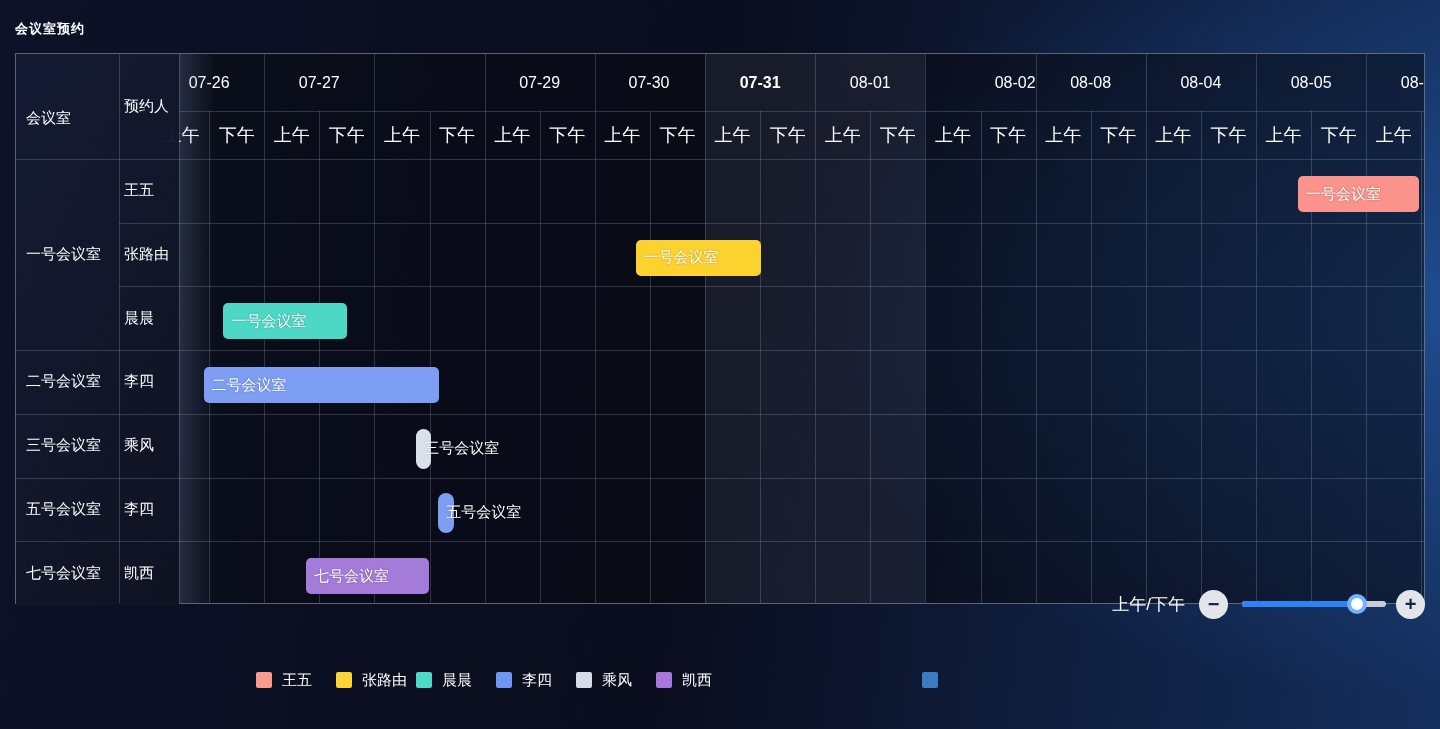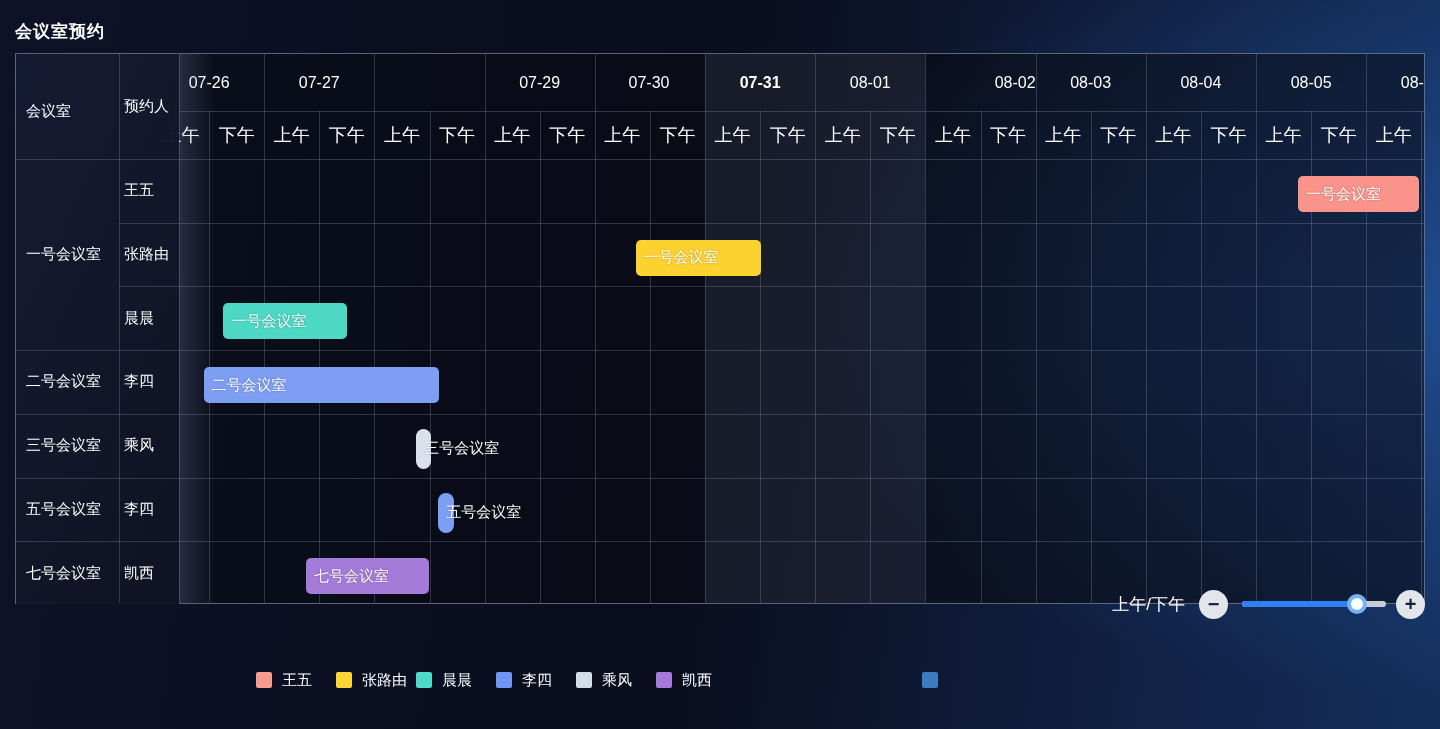--- a/index.html
+++ b/index.html
@@ -3,21 +3,21 @@
 <meta charset="utf-8">
 <style>
   html,body{margin:0;padding:0;background:#0a0d1d;}
   .stage{
     position:relative;width:1440px;height:729px;overflow:hidden;
     background:
       radial-gradient(1100px 640px at 102% 42%, rgba(43,106,196,0.52), rgba(43,106,196,0) 62%),
       linear-gradient(97deg,#0d1228 0%,#0a0d1d 48%,#142e5c 100%);
     font-family:"Liberation Sans",sans-serif;color:#fff;
   }
-  .page-title{position:absolute;left:15px;top:20px;font-size:17px;font-weight:bold;letter-spacing:1px;}
+  .page-title{position:absolute;left:15px;top:20px;font-size:13px;font-weight:bold;letter-spacing:1px;}
   .gantt{position:absolute;left:15px;top:53px;width:1410px;height:551px;
     background:rgba(9,11,19,0.55);border:1px solid rgba(175,185,205,0.5);box-sizing:border-box;}
   .layer{position:absolute;inset:0;overflow:hidden;}
   .vline{position:absolute;width:1px;background:rgba(186,196,218,0.22);}
   .hline{position:absolute;height:1px;background:rgba(186,196,218,0.22);}
   .cell-label{position:absolute;display:flex;align-items:center;justify-content:center;white-space:nowrap;}
   .date-label{font-size:16px;}
   .ampm-label{font-size:18px;}
   .frozen{position:absolute;left:0;top:0;width:163px;height:551px;
     background:linear-gradient(115deg,rgba(21,27,51,0.97),rgba(15,19,34,0.97));}
@@ -88,21 +88,21 @@
         <div class="cell-label date-label" style="left: 799.2px; top: 0px; width: 110.2px; height: 57px;">08-01</div>
         <div class="cell-label ampm-label" style="left: 799.2px; top: 57px; width: 55.1px; height: 48px;">上午</div>
         <div class="cell-label ampm-label" style="left: 854.3px; top: 57px; width: 55.1px; height: 48px;">下午</div>
         <div class="vline" style="left: 909.4px; top: 0px; height: 551px;"></div>
         <div class="vline" style="left: 964.5px; top: 57px; height: 494px;"></div>
         <div class="cell-label date-label" style="left: 944px; top: 0px; width: 110.2px; height: 57px;">08-02</div>
         <div class="cell-label ampm-label" style="left: 909.4px; top: 57px; width: 55.1px; height: 48px;">上午</div>
         <div class="cell-label ampm-label" style="left: 964.5px; top: 57px; width: 55.1px; height: 48px;">下午</div>
         <div class="vline" style="left: 1019.6px; top: 0px; height: 551px;"></div>
         <div class="vline" style="left: 1074.7px; top: 57px; height: 494px;"></div>
-        <div class="cell-label date-label" style="left: 1019.6px; top: 0px; width: 110.2px; height: 57px;">08-03</div>
+        <div class="cell-label date-label" style="left: 1019.6px; top: 0px; width: 110.2px; height: 57px;">08-08</div>
         <div class="cell-label ampm-label" style="left: 1019.6px; top: 57px; width: 55.1px; height: 48px;">上午</div>
         <div class="cell-label ampm-label" style="left: 1074.7px; top: 57px; width: 55.1px; height: 48px;">下午</div>
         <div class="vline" style="left: 1129.8px; top: 0px; height: 551px;"></div>
         <div class="vline" style="left: 1184.9px; top: 57px; height: 494px;"></div>
         <div class="cell-label date-label" style="left: 1129.8px; top: 0px; width: 110.2px; height: 57px;">08-04</div>
         <div class="cell-label ampm-label" style="left: 1129.8px; top: 57px; width: 55.1px; height: 48px;">上午</div>
         <div class="cell-label ampm-label" style="left: 1184.9px; top: 57px; width: 55.1px; height: 48px;">下午</div>
         <div class="vline" style="left: 1240px; top: 0px; height: 551px;"></div>
         <div class="vline" style="left: 1295.1px; top: 57px; height: 494px;"></div>
         <div class="cell-label date-label" style="left: 1240px; top: 0px; width: 110.2px; height: 57px;">08-05</div>
@@ -130,21 +130,21 @@
           <div class="bar-text">三号会议室</div>
         </div>
         <div class="bar pill" style="left: 422.316px; top: 438.571px; width: 15.428px; height: 40px; background: rgb(125, 158, 243);">
           <div class="bar-text">五号会议室</div>
         </div>
         <div class="bar" style="left: 290.076px; top: 504.286px; width: 123.424px; height: 36px; background: rgb(164, 123, 216);">
           <div class="bar-text">七号会议室</div>
         </div>
       </div>
     <div class="frozen" id="frozen">
-        <div class="hdr" style="left: 10px; top: 5px; height: 105px; width: 93px;">会议室</div>
+        <div class="hdr" style="left: 10px; top: 12px; height: 105px; width: 93px;">会议室</div>
         <div class="hdr" style="left: 108px; top: 0px; height: 105px; width: 55px;">预约人</div>
         <div class="row-label" style="left: 10px; top: 105px; height: 191.143px; width: 93px;">一号会议室</div>
         <div class="row-label" style="left: 108px; top: 105px; height: 63.7143px; width: 55px;">王五</div>
         <div class="row-label" style="left: 108px; top: 168.714px; height: 63.7143px; width: 55px;">张路由</div>
         <div class="row-label" style="left: 108px; top: 232.429px; height: 63.7143px; width: 55px;">晨晨</div>
         <div class="row-label" style="left: 10px; top: 296.143px; height: 63.7143px; width: 93px;">二号会议室</div>
         <div class="row-label" style="left: 108px; top: 296.143px; height: 63.7143px; width: 55px;">李四</div>
         <div class="row-label" style="left: 10px; top: 359.857px; height: 63.7143px; width: 93px;">三号会议室</div>
         <div class="row-label" style="left: 108px; top: 359.857px; height: 63.7143px; width: 55px;">乘风</div>
         <div class="row-label" style="left: 10px; top: 423.571px; height: 63.7143px; width: 93px;">五号会议室</div>

